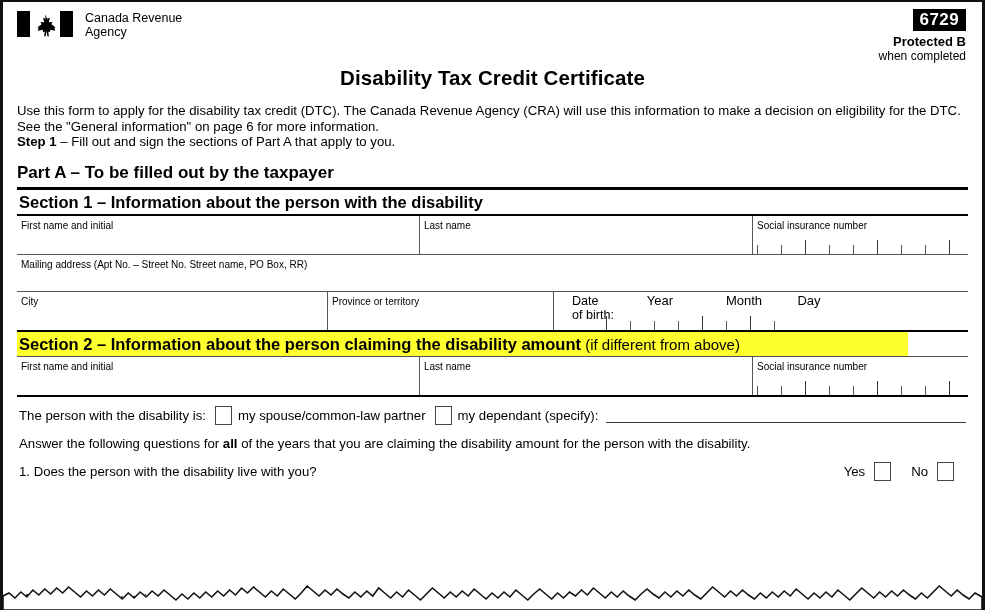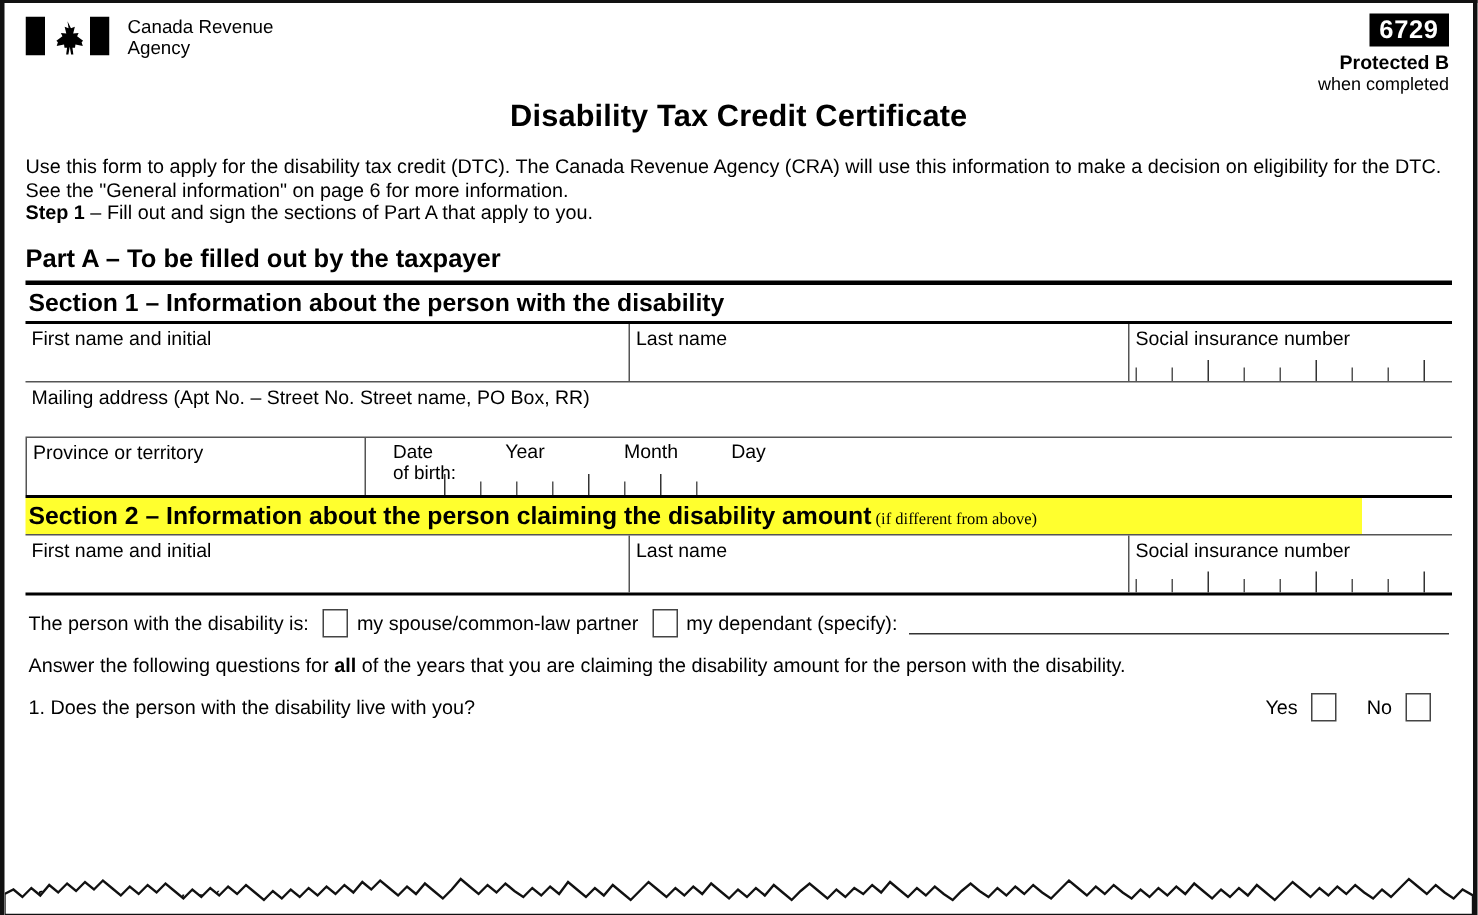--- a/index.html
+++ b/index.html
@@ -110,40 +110,39 @@
   .rule-med {
     border-top: 2.6px solid #000;
   }
 
   .sechead {
     font-size: 16.5px;
     font-weight: bold;
     padding: 3px 2px 2px 2px;
   }
   .sechead .small {
-    font-size: 11px;
+    font-size: 15px;
     font-weight: normal;
-    font-family: Liberation Serif, serif;
   }
   .hl { background: #ffff2e; }
 
   
   .frow {
     display: flex;
     position: relative;
     border-top: 1.3px solid #555;
   }
   .fcell {
     position: relative;
     padding: 2px 0 0 4px;
     min-height: 38px;
   }
   .fcell.divl { border-left: 1.3px solid #555; }
   .flabel {
-    font-size: 13px;
+    font-size: 10px;
     line-height: 15px;
     white-space: nowrap;
   }
   .flabel.ind { padding-left: 2px; margin-left: 12px; }
 
   
   .comb {
     position: absolute;
     bottom: 0;
     height: 14px;
@@ -295,20 +294,23 @@
 
     
     <div class="frow">
       <div class="fcell" style="flex:1;min-height:36px;">
         <div class="flabel">Mailing address (Apt No. – Street No. Street name, PO Box, RR)</div>
       </div>
     </div>
 
     
     <div class="frow">
+      <div class="fcell" style="width:310px;">
+        <div class="flabel">City</div>
+      </div>
       <div class="fcell divl" style="width:226px;">
         <div class="flabel">Province or territory</div>
       </div>
       <div class="fcell divl" style="flex:1;">
         <div class="flabel ind" style="line-height:14px;font-size:12.6px;">
           <span>Date</span><br>
           <span>of birth:</span>
         </div>
         <div class="datelabels" style="left:58px;">
           <span style="width:96px;text-align:center;">Year</span>

